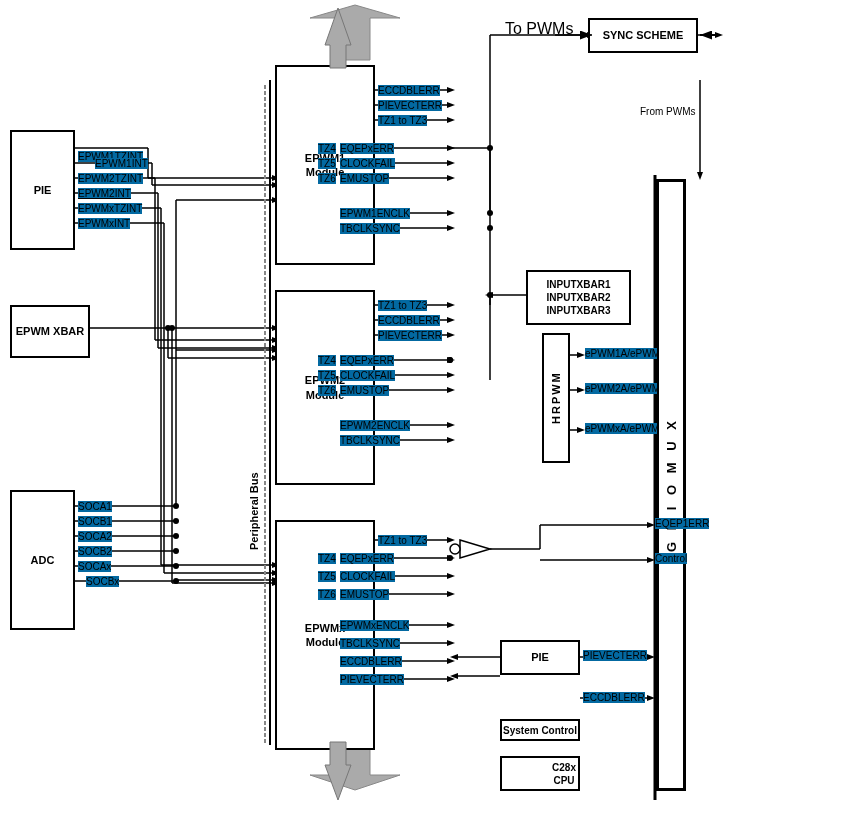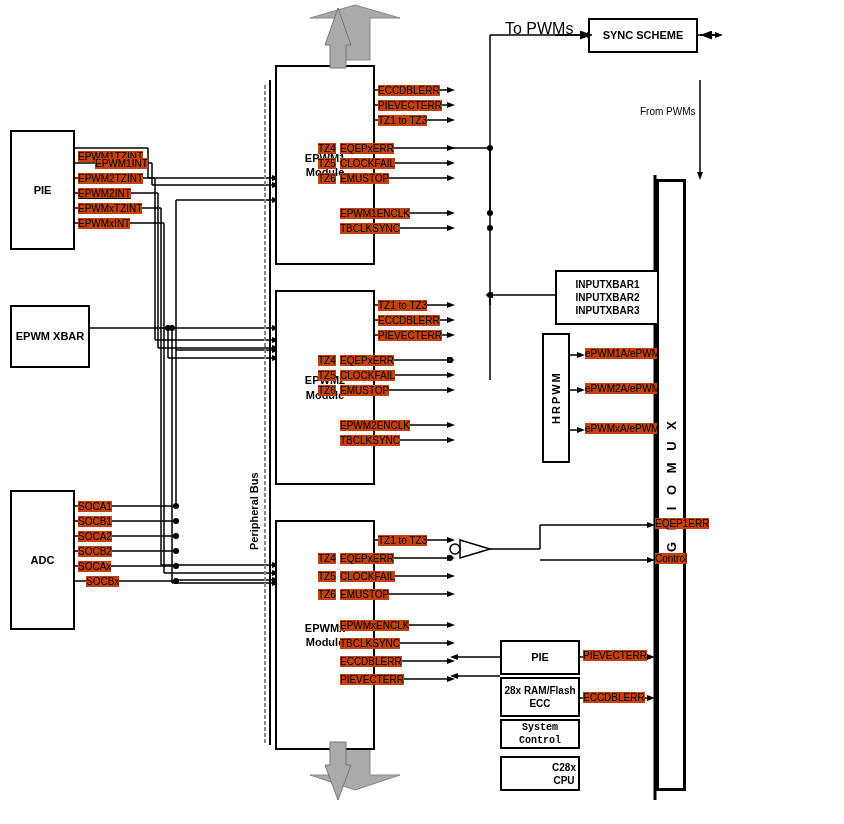--- a/index.html
+++ b/index.html
@@ -26,21 +26,21 @@
       align-items: center;
       justify-content: center;
       text-align: center;
       font-weight: bold;
       font-size: 11px;
       line-height: 1.3;
     }
     .label {
       position: absolute;
       font-size: 10px;
-      background: #c2410c;
+      background: #0369a1;
       white-space: nowrap;
     }
     .arrow-label {
       position: absolute;
       font-size: 16px;
       white-space: nowrap;
     }
     svg.lines {
       position: absolute;
       top: 0; left: 0;
@@ -297,21 +297,21 @@
     <span>PIE</span>
   </div>
 
   <div class="label" style="left:78px;top:143px;margin-top:8px;">EPWM1TZINT</div>
   <div class="label" style="left:95px;top:158px;">EPWM1INT</div>
   <div class="label" style="left:78px;top:173px;">EPWM2TZINT</div>
   <div class="label" style="left:78px;top:188px;text-decoration:underline;">EPWM2INT</div>
   <div class="label" style="left:78px;top:203px;">EPWMxTZINT</div>
   <div class="label" style="left:78px;top:218px;">EPWMxINT</div>
 
-  <div class="box" style="left:10px;top:305px;width:80px;height:63px;">
+  <div class="box" style="left:10px;top:305px;width:80px;height:53px;">
     <span>EPWM XBAR</span>
   </div>
 
   <div class="box" style="left:10px;top:490px;width:65px;height:140px;">
     <span>ADC</span>
   </div>
 
   <div class="label" style="left:78px;top:501px;">SOCA1</div>
   <div class="label" style="left:78px;top:516px;">SOCB1</div>
   <div class="label" style="left:78px;top:531px;">SOCA2</div>
@@ -385,21 +385,21 @@
 
     <line x1="718" y1="35" x2="700" y2="35" stroke="#000" stroke-width="1.5" marker-end="url(#arrowhead)"></line>
 
     <polygon points="338,8 325,45 330,45 330,68 346,68 346,45 351,45" fill="#aaa" stroke="#777" stroke-width="1"></polygon>
 
     <polygon points="338,800 325,765 330,765 330,742 346,742 346,765 351,765" fill="#aaa" stroke="#777" stroke-width="1"></polygon>
 
     <line x1="265" y1="85" x2="265" y2="745" stroke="#888" stroke-width="2" stroke-dasharray="4,2"></line>
   </svg>
 
-  <div class="box" style="left:555px;top:270px;width:105px;height:55px;font-size:10px;">
+  <div class="box" style="left:526px;top:270px;width:105px;height:55px;font-size:10px;">
     <span>INPUTXBAR1
 INPUTXBAR2
 INPUTXBAR3</span>
   </div>
 
   <div class="hrpwm-box" style="left:542px;top:333px;width:28px;height:130px;">
     <span>HRPWM</span>
   </div>
 
   <div class="label" style="left:585px;top:348px;">ePWM1A/ePWM1B</div>
@@ -407,26 +407,22 @@
   <div class="label" style="left:585px;top:423px;">ePWMxA/ePWMxB</div>
 
   <div class="gpio-box" style="left:657px;top:180px;width:28px;height:610px;">
     <span>G P I O M U X</span>
   </div>
 
   <div class="box" style="left:500px;top:640px;width:80px;height:35px;">
     <span>PIE</span>
   </div>
 
-  <div class="box" style="left:500px;top:677px;width:80px;height:40px;font-size:10px;">
-    <span>28x RAM/Flash
-ECC</span>
-  </div>
-
-  <div class="box" style="left:500px;top:719px;width:80px;height:30px;font-size:10px;font-family:Liberation Mono, monospace;">
+
+  <div class="box" style="left:500px;top:719px;width:80px;height:22px;font-size:10px;">
     <span>System Control</span>
   </div>
 
   <div class="box" style="left:500px;top:756px;width:80px;height:35px;font-size:10px;padding-left:48px;">
     <span>C28x CPU</span>
   </div>
 
   <div class="label" style="left:655px;top:518px;">EQEP1ERR</div>
   <div class="label" style="left:655px;top:553px;">Control</div>
 

